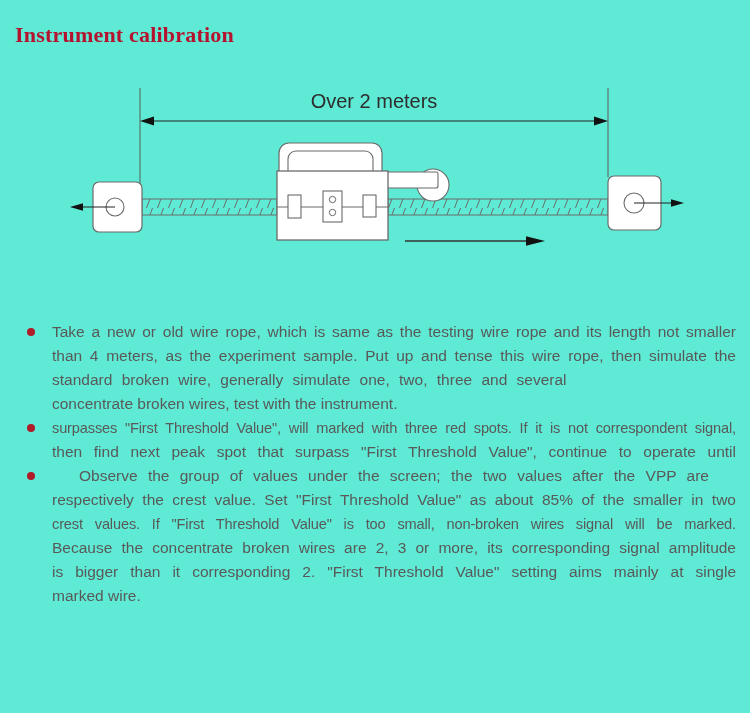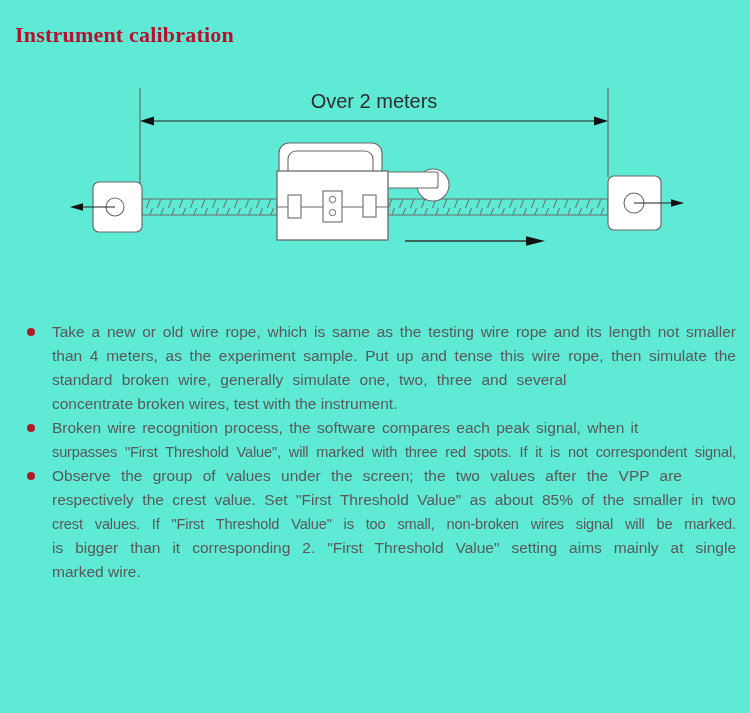--- a/index.html
+++ b/index.html
@@ -21,21 +21,21 @@
     border-radius:50%; background:var(--bullet-color,#AE1C28);
   }
   .ln {
     height:24px; line-height:24px; font-size:15.5px;
     color:var(--body-text-color,#595959); overflow:hidden;
   }
   .jf { text-align:justify; text-align-last:justify; }
   .cond { font-size:14.6px; letter-spacing:-0.15px; }
   .sp2 { word-spacing:2px; }
   .sp5 { word-spacing:5px; }
-  .sp6 { word-spacing:6px; }
+  .sp6 { word-spacing:6px;text-align:center; }
 </style>
 </head>
 <body>
 
 <div class="page">
 
   <h1 class="title">Instrument calibration</h1>
 
   <svg class="diagram" width="750" height="228" viewBox="0 80 750 228" xmlns="http://www.w3.org/2000/svg">
     <defs>
@@ -96,27 +96,28 @@
     <div class="bullet">
       <span class="dot"></span>
       <div class="ln jf">Take a new or old wire rope, which is same as the testing wire rope and its length not smaller</div>
       <div class="ln jf">than 4 meters, as the experiment sample. Put up and tense this wire rope, then simulate the</div>
       <div class="ln sp5">standard broken wire, generally simulate one, two, three and several</div>
       <div class="ln">concentrate broken wires, test with the instrument.</div>
     </div>
 
     <div class="bullet">
       <span class="dot"></span>
-      <div class="ln sp2">Broken wire recognition process, the software compares each peak signal, when it</div>
       <div class="ln jf cond">surpasses "First Threshold Value", will marked with three red spots. If it is not correspondent signal,</div>
+      <div class="ln jf">then find next peak spot that surpass "First Threshold Value", continue to operate until</div>
     </div>
 
     <div class="bullet">
       <span class="dot"></span>
       <div class="ln sp6">Observe the group of values under the screen; the two values after the VPP are</div>
       <div class="ln jf">respectively the crest value. Set "First Threshold Value" as about 85% of the smaller in two</div>
       <div class="ln jf cond">crest values. If "First Threshold Value" is too small, non-broken wires signal will be marked.</div>
+      <div class="ln jf">Because the concentrate broken wires are 2, 3 or more, its corresponding signal amplitude</div>
       <div class="ln jf">is bigger than it corresponding 2. "First Threshold Value" setting aims mainly at single</div>
       <div class="ln">marked wire.</div>
     </div>
 
   </div>
 </div>
 
 </body></html>

